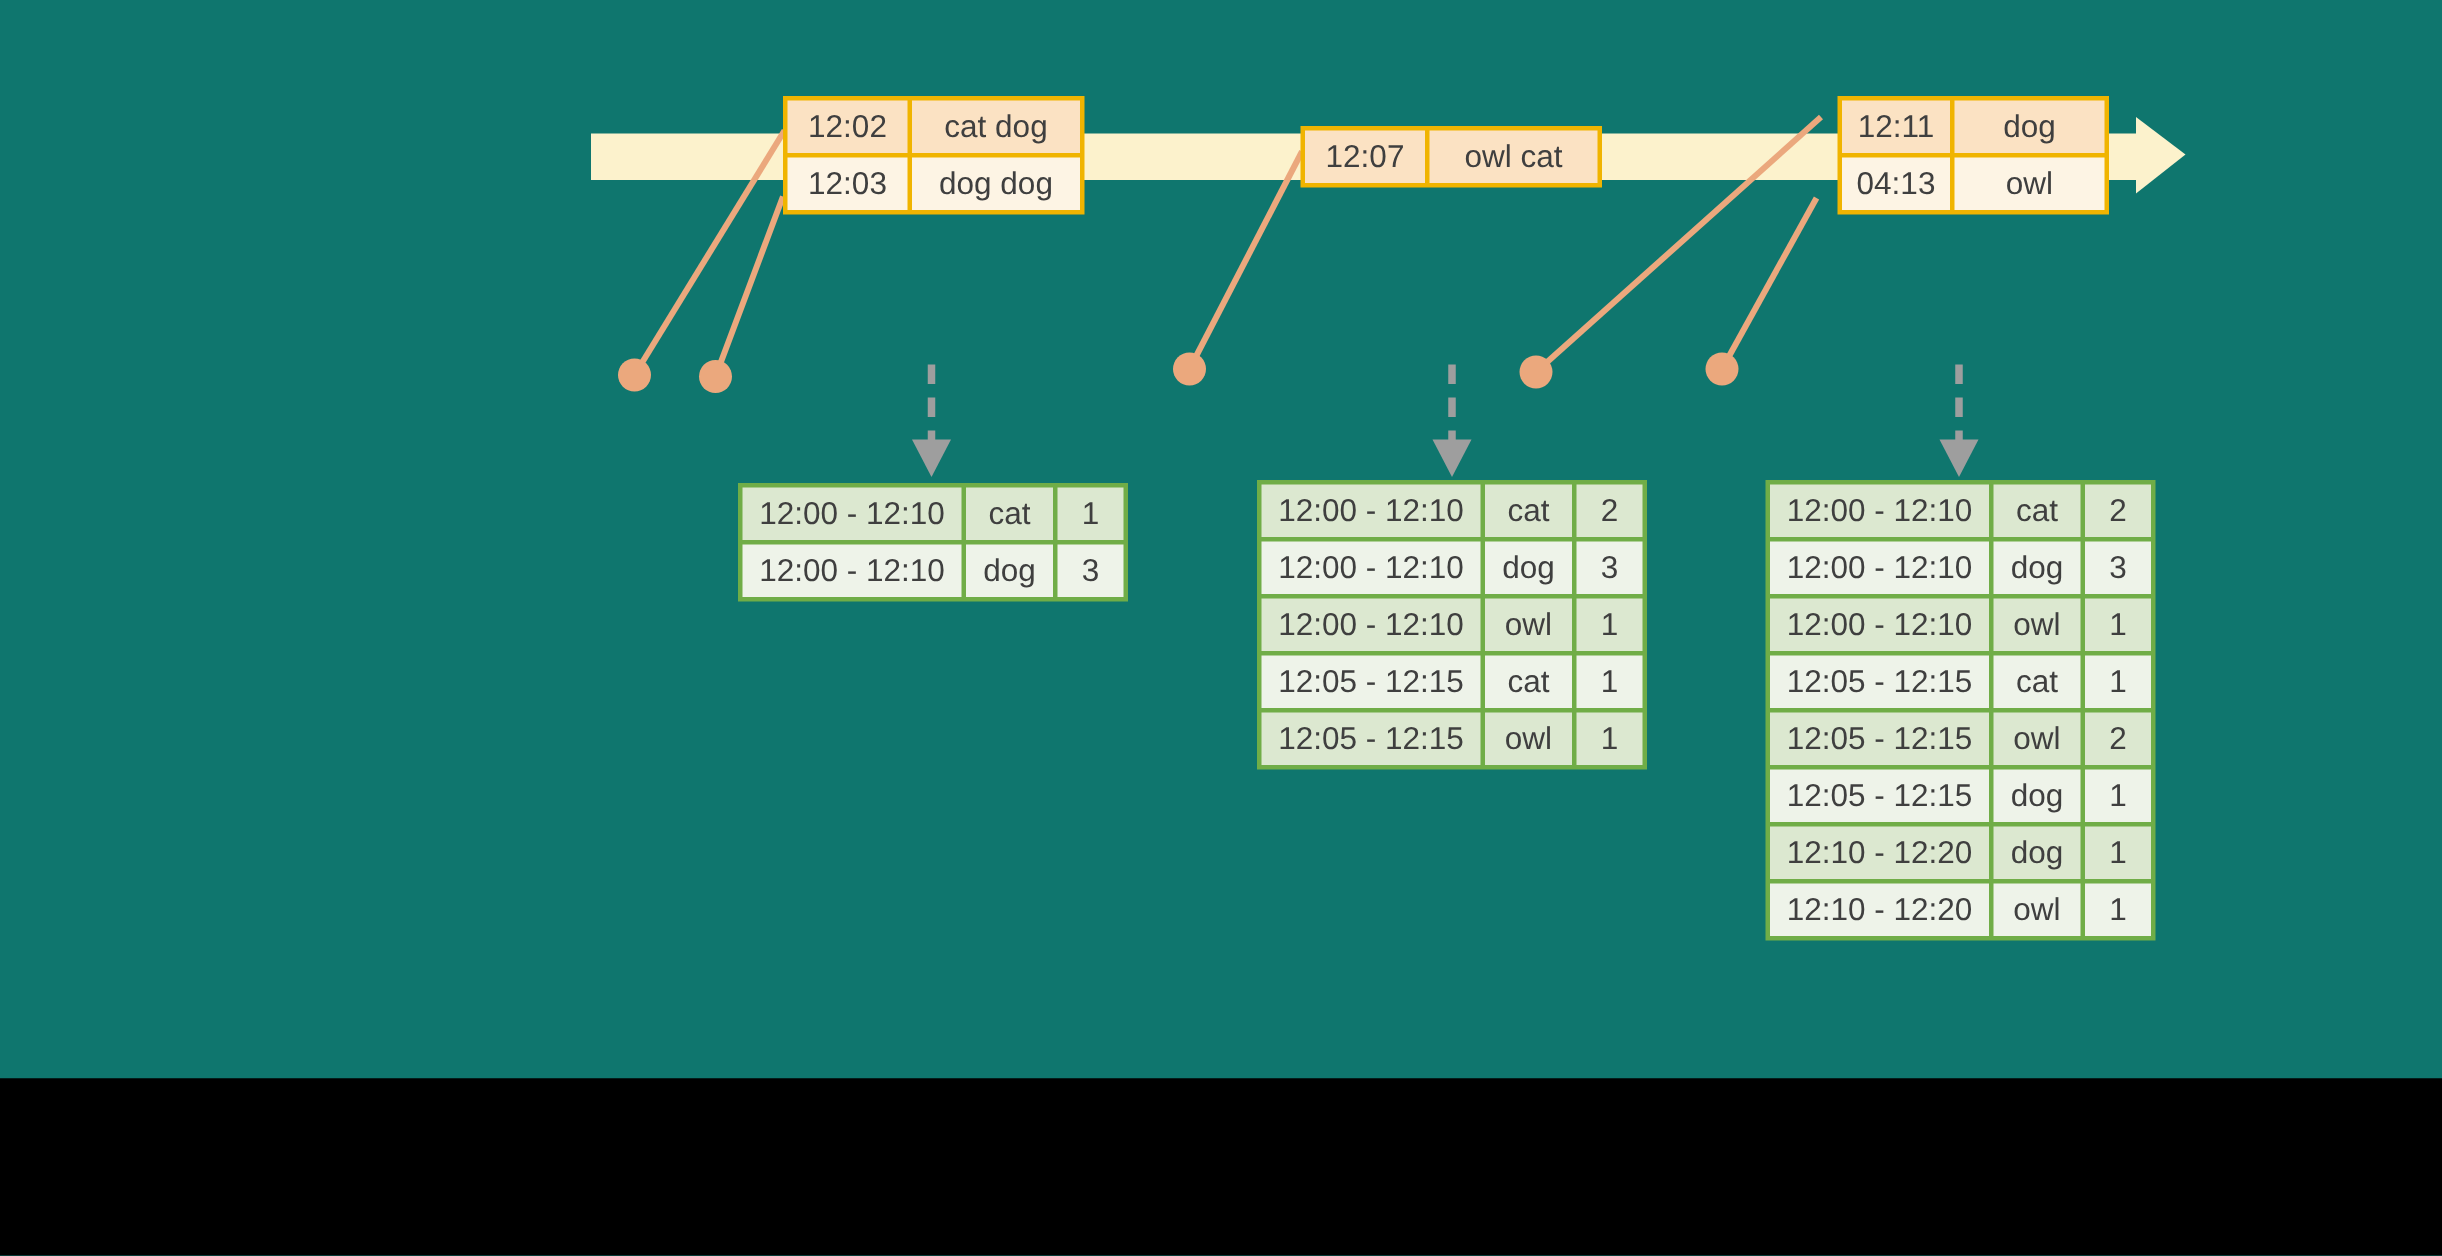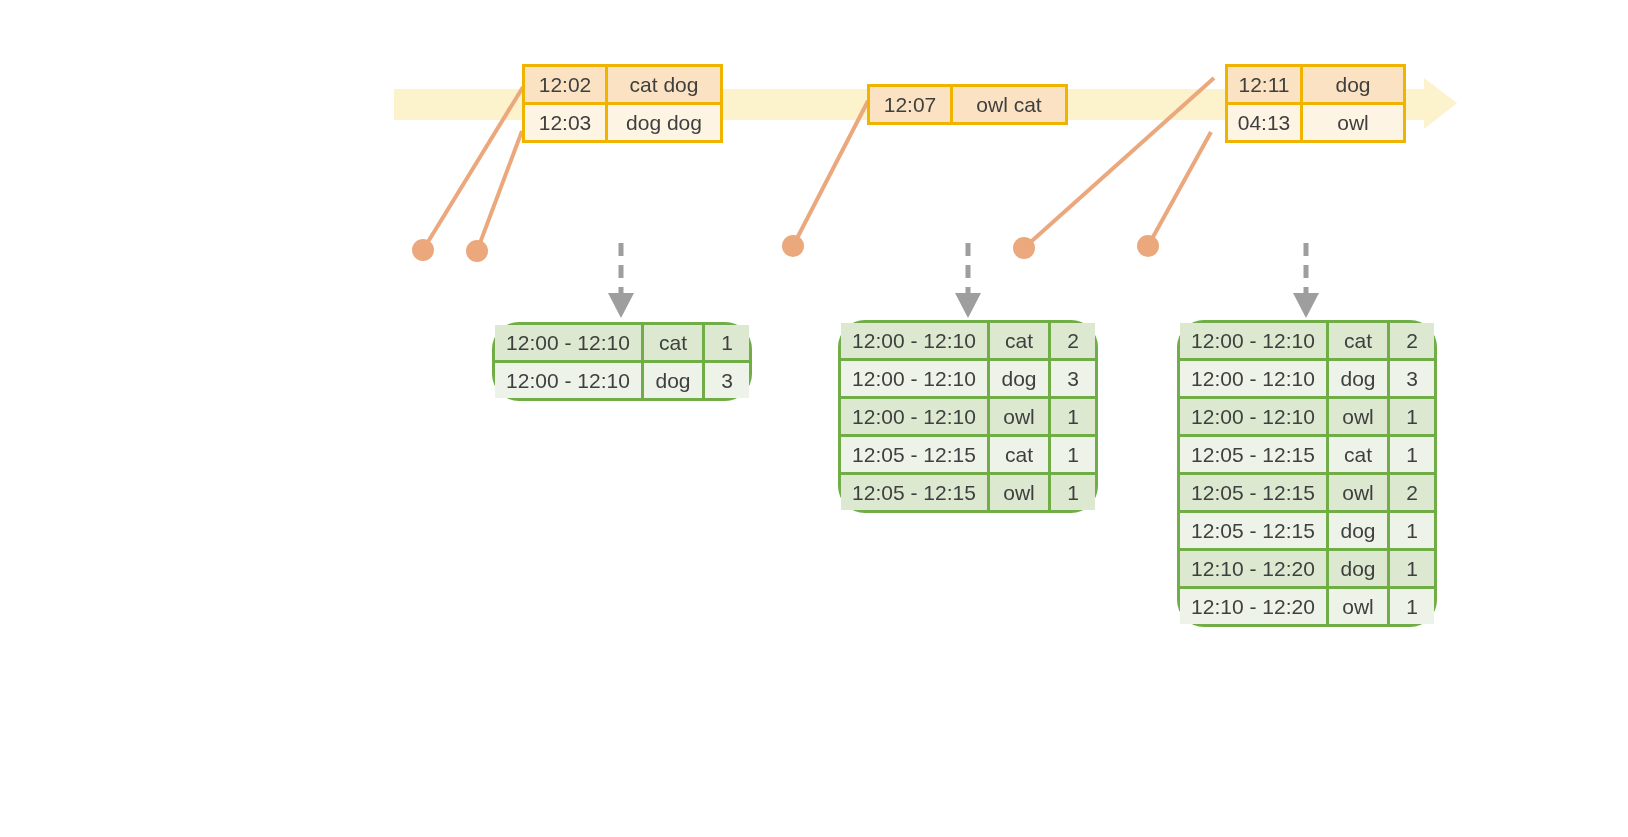--- a/index.html
+++ b/index.html
@@ -1,20 +1,20 @@
 <!DOCTYPE html>
 <html><head>
 <meta charset="utf-8">
 <style>
   html, body { margin: 0; padding: 0; background: #000000; }
   #canvas {
     position: relative;
     width: 1628px;
-    height: 837px;
-    background: #ffffff;
+    height: 719px;
+    background: #0f766e;
     overflow: hidden;
     font-family: "Liberation Sans", "DejaVu Sans", sans-serif;
     color: #3f3f3f;
   }
   #overlay { position: absolute; left: 0; top: 0; z-index: 0; }
 
   
   .evt {
     position: absolute;
     display: grid;
@@ -35,21 +35,20 @@
 
   
   .res {
     position: absolute;
     display: grid;
     grid-template-columns: 146px 58px 44px;
     gap: 3px;
     padding: 3px;
     background: #70ad47;
     z-index: 2;
-    border-radius: 27px;
   }
   #res0 { left: 492px;  top: 322px; }
   #res1 { left: 838px;  top: 320px; }
   #res2 { left: 1177px; top: 320px; }
   .res .cell {
     height: 35px; line-height: 35px;
     text-align: center; font-size: 21px; white-space: nowrap;
   }
   .row-a { background: #dce8d0; }
   .row-b { background: #eef3e9; }

